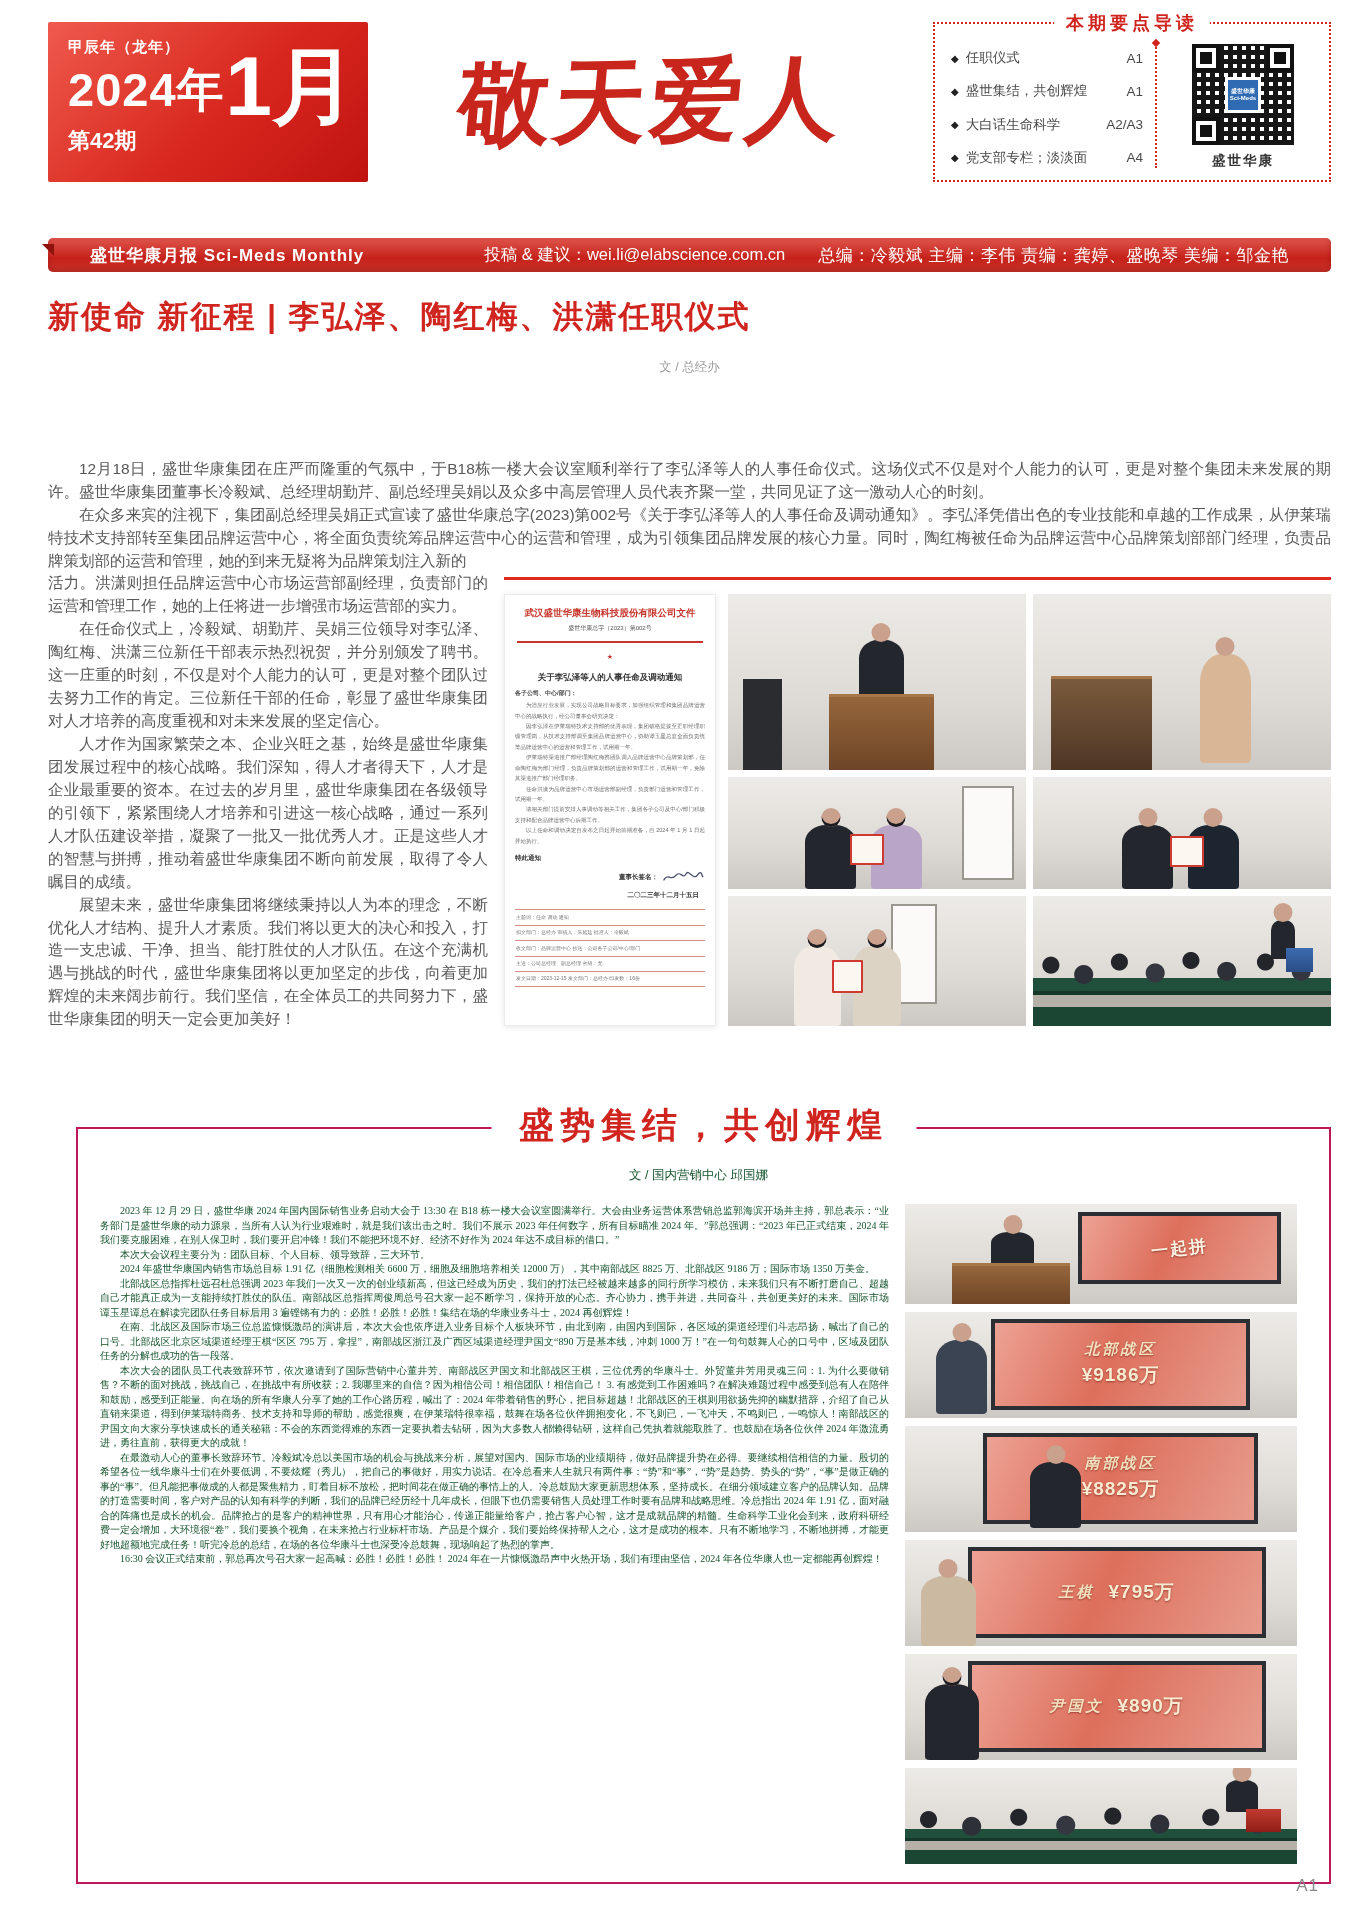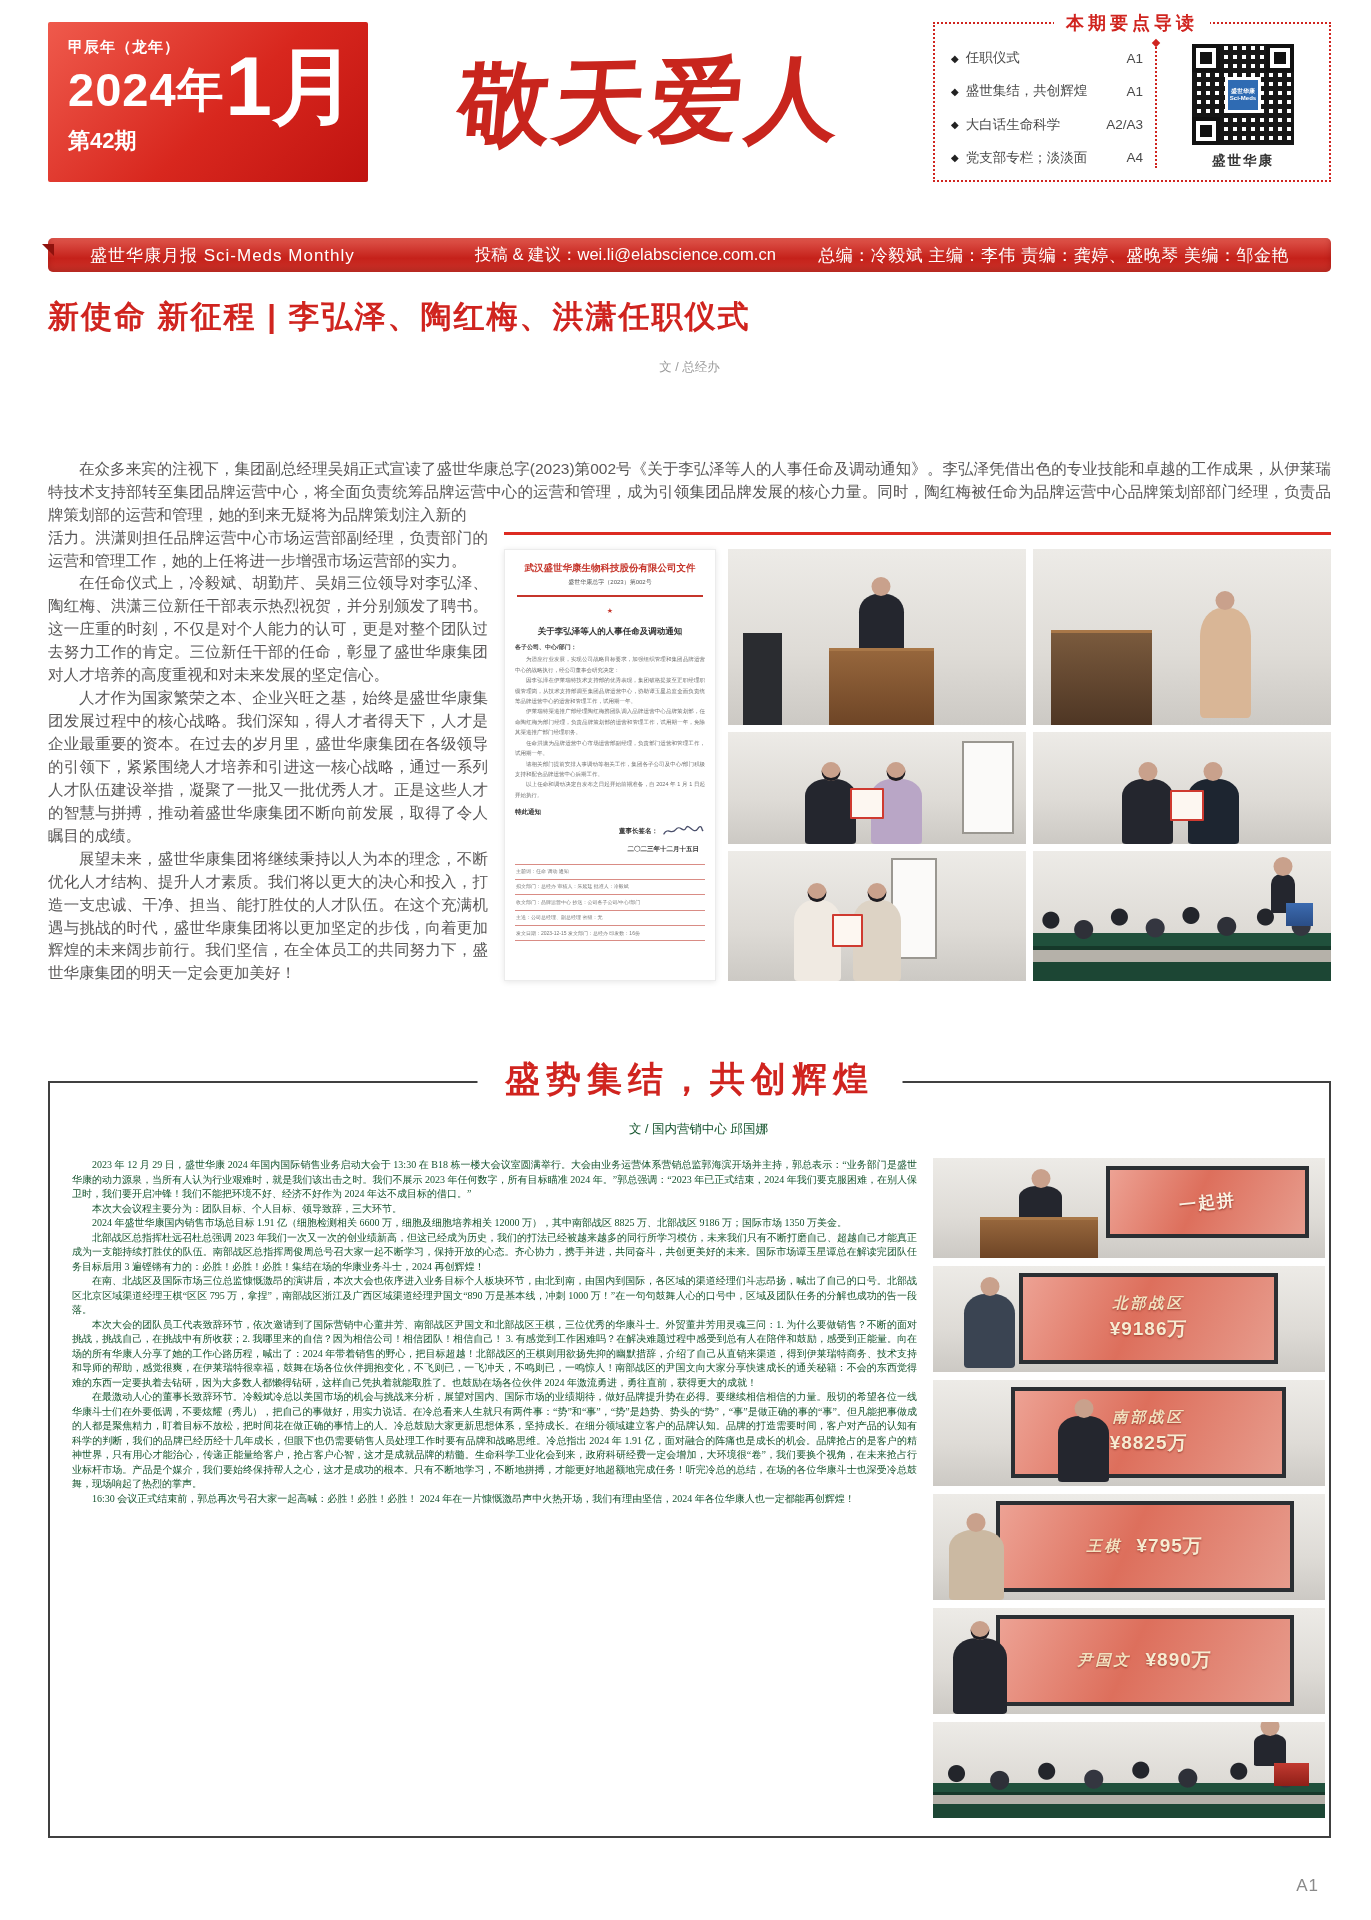--- a/index.html
+++ b/index.html
@@ -46,21 +46,21 @@
   .qlogo span{font-size:6px;line-height:1.2;white-space:nowrap;}
   .qr-label{margin-top:5px;font-size:13.5px;color:#333;font-weight:bold;letter-spacing:2px;}
 
   
   .banner{margin-top:56px;height:34px;border-radius:5px;position:relative;
           background:linear-gradient(180deg,#df564c 0%,#c5211a 60%,#cf372d 100%);
           display:flex;align-items:center;color:#fff;padding:0 42px;box-sizing:border-box;
           box-shadow:inset 0 -3px 6px rgba(120,10,5,.35);}
   .banner::before{content:"";position:absolute;left:-6px;top:6px;border:6px solid transparent;
           border-right-color:#8f120d;border-top-color:#8f120d;}
-  .banner .pub{font-size:17px;font-weight:normal;letter-spacing:1px;}
+  .banner .pub{font-size:17px;font-weight:bold;letter-spacing:1px;}
   .banner .contact{font-size:16.5px;margin-left:120px;}
   .banner .staff{font-size:17px;margin-left:auto;letter-spacing:.5px;}
 
   
   .a1-title{margin-top:24px;color:#d0241f;font-size:31px;font-weight:bold;letter-spacing:2px;}
   .byline{text-align:center;color:#9b9b9b;font-size:12.5px;margin-top:16px;}
   .a1-body{margin-top:82px;color:#595757;font-size:15.5px;line-height:1.48;text-align:justify;}
   .a1-body p{margin:0;text-indent:2em;}
   .a1-main{display:flex;margin-top:0;}
   .a1-left{width:440px;flex:none;}
@@ -108,22 +108,22 @@
       radial-gradient(circle at 53% 16%,#23252b 8px,transparent 9px),
       radial-gradient(circle at 65% 30%,#2e3038 9px,transparent 10px),
       radial-gradient(circle at 78% 18%,#23252b 8px,transparent 9px),
       radial-gradient(circle at 90% 30%,#343640 9px,transparent 10px),
       linear-gradient(180deg,transparent 0 38%,#20503c 38% 55%,#16382a 55% 60%,#b5b1a9 60% 76%,#1c4634 76% 100%);}
 
   .a1-photos{flex:1;display:grid;grid-template-columns:1fr 1fr;
              grid-template-rows:176px 112px 130px;gap:7px;min-width:0;}
 
   
-  .a2-box{margin-top:96px;border:2px solid #404040;position:relative;
-          padding:30px 4px 18px 22px;box-sizing:border-box;}
+  .a2-box{margin-top:96px;border:2px solid #be185d;position:relative;
+          padding:30px 32px 18px 22px;box-sizing:border-box;margin-left:28px;}
   .a2-title{position:absolute;top:-27px;left:50%;transform:translateX(-50%);
           background:#fff;padding:0 28px;font-size:35px;font-weight:bold;color:#d0241f;
           letter-spacing:6px;white-space:nowrap;}
   .a2-byline{text-align:center;color:#14532d;font-size:12.5px;margin:8px 0 20px;}
   .a2-main{display:flex;gap:16px;}
   .a2-text{flex:1;min-width:0;color:#14532d;font-size:10px;line-height:1.45;text-align:justify;font-family:Liberation Serif, serif;}
   .a2-text p{margin:0;text-indent:2em;}
   .a2-photos{width:392px;flex:none;display:flex;flex-direction:column;gap:8px;}
   .a2-photos .photo{width:100%;}
   .slide{position:absolute;border:4px solid #2b2f33;box-sizing:border-box;
@@ -202,20 +202,21 @@
   <div class="banner">
     <span class="pub">盛世华康月报  Sci-Meds Monthly</span>
     <span class="contact">投稿 &amp; 建议：wei.li@elabscience.com.cn</span>
     <span class="staff">总编：冷毅斌  主编：李伟  责编：龚婷、盛晚琴  美编：邹金艳</span>
   </div>
 
   <h1 class="a1-title">新使命 新征程 | 李弘泽、陶红梅、洪潇任职仪式</h1>
   <div class="byline">文 / 总经办</div>
 
   <div class="a1-body">
+    <p>12月18日，盛世华康集团在庄严而隆重的气氛中，于B18栋一楼大会议室顺利举行了李弘泽等人的人事任命仪式。这场仪式不仅是对个人能力的认可，更是对整个集团未来发展的期许。盛世华康集团董事长冷毅斌、总经理胡勤芹、副总经理吴娟以及众多中高层管理人员代表齐聚一堂，共同见证了这一激动人心的时刻。</p>
     <p>在众多来宾的注视下，集团副总经理吴娟正式宣读了盛世华康总字(2023)第002号《关于李弘泽等人的人事任命及调动通知》。李弘泽凭借出色的专业技能和卓越的工作成果，从伊莱瑞特技术支持部转至集团品牌运营中心，将全面负责统筹品牌运营中心的运营和管理，成为引领集团品牌发展的核心力量。同时，陶红梅被任命为品牌运营中心品牌策划部部门经理，负责品牌策划部的运营和管理，她的到来无疑将为品牌策划注入新的</p>
 
     <div class="a1-main">
       <div class="a1-left">
         <p style="text-indent:0">活力。洪潇则担任品牌运营中心市场运营部副经理，负责部门的运营和管理工作，她的上任将进一步增强市场运营部的实力。</p>
         <p>在任命仪式上，冷毅斌、胡勤芹、吴娟三位领导对李弘泽、陶红梅、洪潇三位新任干部表示热烈祝贺，并分别颁发了聘书。这一庄重的时刻，不仅是对个人能力的认可，更是对整个团队过去努力工作的肯定。三位新任干部的任命，彰显了盛世华康集团对人才培养的高度重视和对未来发展的坚定信心。</p>
         <p>人才作为国家繁荣之本、企业兴旺之基，始终是盛世华康集团发展过程中的核心战略。我们深知，得人才者得天下，人才是企业最重要的资本。在过去的岁月里，盛世华康集团在各级领导的引领下，紧紧围绕人才培养和引进这一核心战略，通过一系列人才队伍建设举措，凝聚了一批又一批优秀人才。正是这些人才的智慧与拼搏，推动着盛世华康集团不断向前发展，取得了令人瞩目的成绩。</p>
         <p>展望未来，盛世华康集团将继续秉持以人为本的理念，不断优化人才结构、提升人才素质。我们将以更大的决心和投入，打造一支忠诚、干净、担当、能打胜仗的人才队伍。在这个充满机遇与挑战的时代，盛世华康集团将以更加坚定的步伐，向着更加辉煌的未来阔步前行。我们坚信，在全体员工的共同努力下，盛世华康集团的明天一定会更加美好！</p>
       </div>
 

